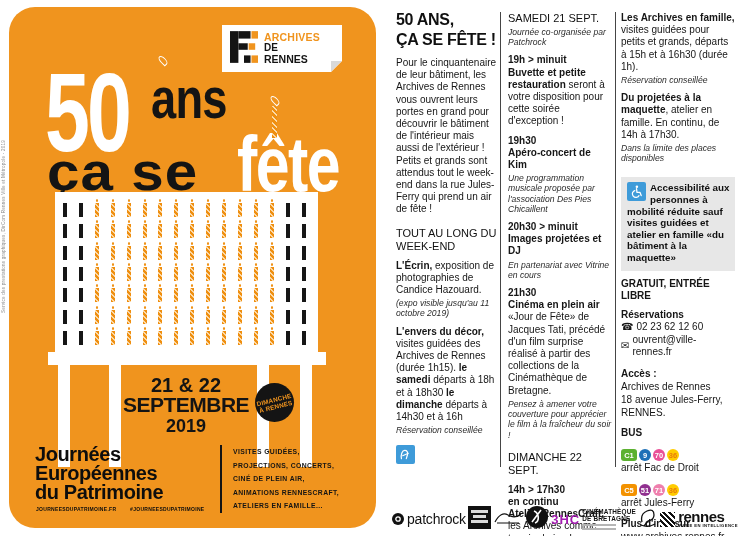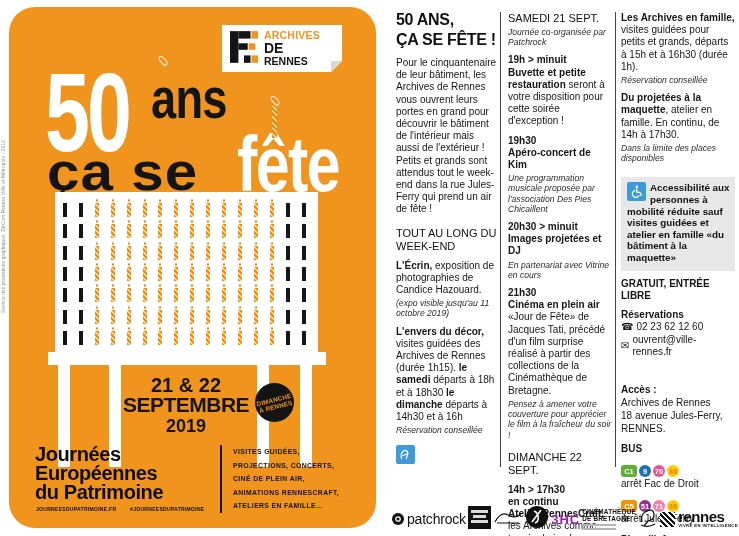--- a/index.html
+++ b/index.html
@@ -13,21 +13,21 @@
   .poster{position:absolute;left:9px;top:7px;width:367px;height:521px;background:#F0941E;
           border-radius:26px;overflow:hidden}
 
   .logo-box{position:absolute;left:213px;top:18px;width:120px;height:47px;background:#fff;
             clip-path:polygon(0 0,100% 0,100% calc(100% - 11px),calc(100% - 11px) 100%,0 100%);
             display:flex;align-items:center;padding:4px 6px 4px 8px}
   .logo-box::after{content:"";position:absolute;right:0;bottom:0;width:0;height:0;
             border-left:11px solid #d9d9d9;border-bottom:11px solid transparent}
   .logo-text{margin-left:6px;line-height:1}
   .logo-l1{color:#F0941E;font-weight:800;font-size:10.5px;letter-spacing:.2px}
-  .logo-l2{color:#141414;font-weight:800;font-size:14px;margin-top:0}
+  .logo-l2{color:#141414;font-weight:800;font-size:10px;margin-top:0}
   .logo-l3{color:#141414;font-weight:800;font-size:10.5px;margin-top:1.5px}
 
   .tspan{position:absolute;font-weight:800;display:inline-block;transform-origin:left top;white-space:nowrap}
   .t50{left:36px;top:56px;font-size:112px;line-height:100px;color:#fff;transform:scaleX(.72);letter-spacing:-4px}
   .tans{left:142px;top:62px;font-size:58px;line-height:58px;color:#141414;transform:scaleX(.78);letter-spacing:-1px}
   .tcase{left:38px;top:137px;font-size:54px;line-height:54px;color:#141414;transform:scaleX(1.08);letter-spacing:1px}
   .tfete{left:228px;top:118px;font-size:78px;line-height:78px;color:#fff;transform:scaleX(.78);letter-spacing:-2px}
   .flame{position:absolute;width:6px;height:11px;background:#F0941E;border:1px solid #fff;
          border-radius:50% 50% 50% 0;transform:rotate(-45deg)}
   .flame-a{left:151px;top:48px}
@@ -359,21 +359,21 @@
     <p class="evt" style=""><b>Réservations</b></p>
     <div class="contact-line">
       <span class="ci">☎</span>
       <span>02 23 62 12 60</span>
     </div>
     <div class="contact-line">
       <span class="ci">✉</span>
       <span>ouvrent@ville-rennes.fr</span>
     </div>
 
-    <p class="evt" style="margin-top:25px"><b>Accès :</b></p>
+    <p class="evt" style="margin-top:9px"><b>Accès :</b></p>
     <div class="stop">Archives de Rennes</div>
     <div class="stop">18 avenue Jules-Ferry,</div>
     <div class="stop">RENNES.</div>
 
     <p class="evt" style="margin-top:8px"><b>BUS</b></p>
     <div class="bus-row">
       <span class="bus-badge bb-sq bb-c1">C1</span>
       <span class="bus-badge bb-9">9</span>
       <span class="bus-badge bb-70">70</span>
       <span class="bus-badge bb-36">36</span>

